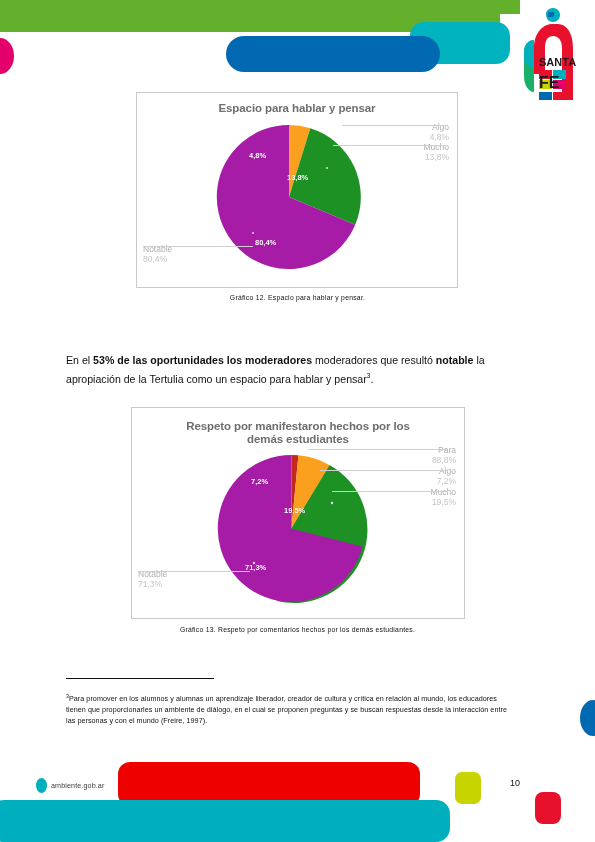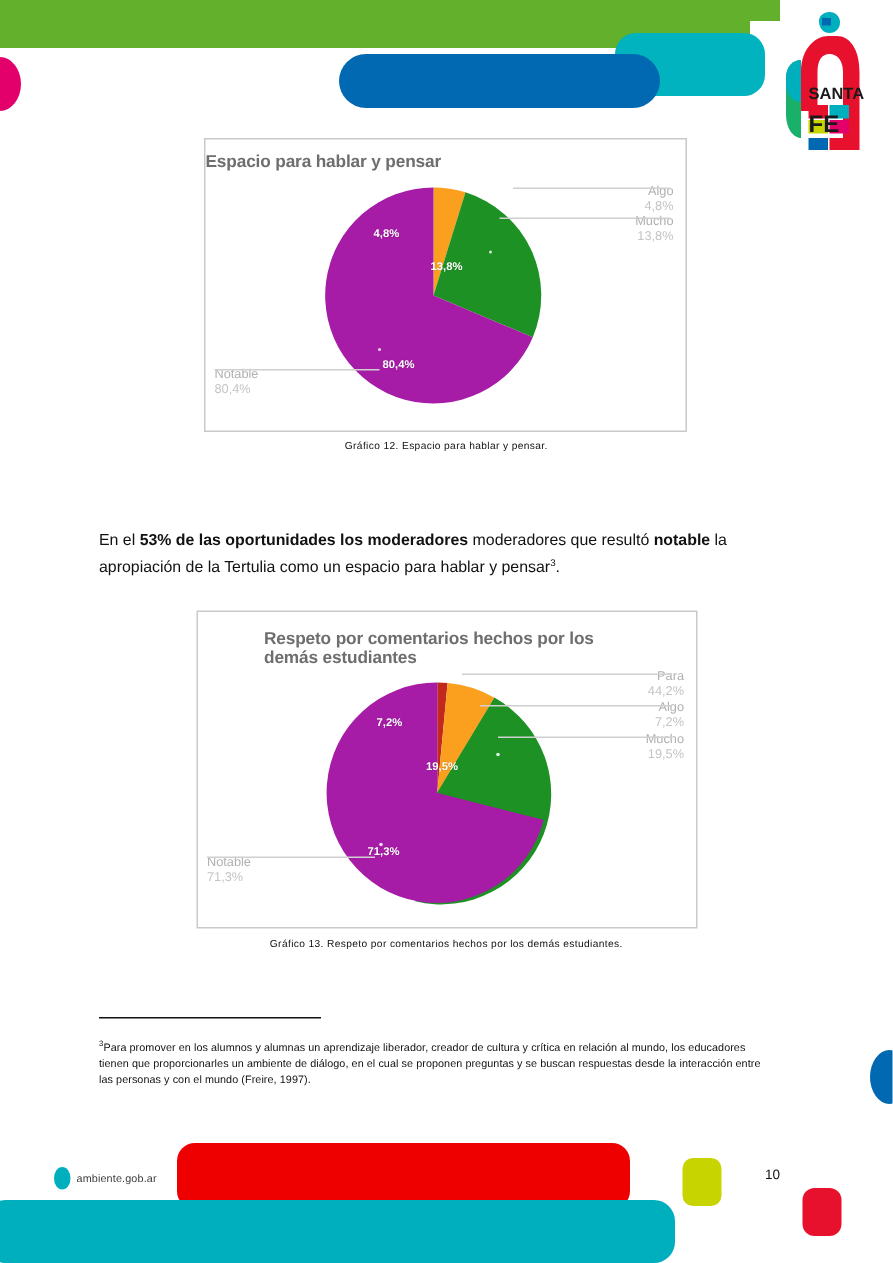--- a/index.html
+++ b/index.html
@@ -25,21 +25,21 @@
 
   
   .chart-box{
     position:absolute;background:#ffffff;border:1px solid #c9c9c9;
     box-sizing:border-box;
   }
   #chart1-box{left:136px;top:92px;width:322px;height:196px;}
   #chart2-box{left:131px;top:407px;width:334px;height:212px;}
 
   .chart-title{
-    position:absolute;left:0;right:0;text-align:left;
+    position:absolute;left:0;right:0;text-align:center;
     color:#6e6e6e;font-weight:bold;letter-spacing:-0.1px;
   }
   #chart1-box .chart-title{top:9px;font-size:11.5px;}
   #chart2-box .chart-title{top:12px;font-size:11.5px;line-height:13px;}
 
   .pie-wrap{position:absolute;}
   #chart1-pie{left:76px;top:28px;width:152px;height:152px;}
   #chart2-pie{left:82px;top:43px;width:155px;height:155px;}
 
   .slice-label{
@@ -149,21 +149,21 @@
       <span class="val">80,4%</span>
     </div>
     <div class="leader" style="left:6px;top:153px;width:110px;"></div>
   </div>
 
   <div class="caption" id="caption1">Gráfico 12. Espacio para hablar y pensar.</div>
 
   <p class="para" id="para1"><span>En el </span><b>53% de las oportunidades los moderadores</b><span> moderadores que resultó </span><b>notable</b><span> la apropiación de la Tertulia como un espacio para hablar y pensar</span><sup>3</sup><span>.</span></p>
 
   <div class="chart-box" id="chart2-box">
-    <div class="chart-title" style="padding:0 44px;">Respeto por comentarios hechos por los demás estudiantes</div>
+    <div class="chart-title" style="padding:0 44px;">Respeto por manifestaron hechos por los demás estudiantes</div>
 
     <svg class="pie-wrap" id="chart2-pie" viewBox="0 0 155 155">
 
       <path d="M77.5 77.5 L77.5 4 A73.5 73.5 0 0 1 84.4 4.3 Z" fill="#C2281E"></path>
 
       <path d="M77.5 77.5 L84.4 4.3 A73.5 73.5 0 0 1 115.7 14.2 Z" fill="#FAA01E"></path>
 
       <path d="M77.5 77.5 L115.7 14.2 A73.5 73.5 0 0 1 62.8 149.9 Z" fill="#1E9124" transform="rotate(0 77.5 77.5)"></path>
 
       <path d="M77.5 77.5 L148.5 95.5 A73.5 73.5 0 1 1 77.5 4 Z" fill="#A61CA6"></path>
@@ -171,21 +171,21 @@
       <circle cx="118" cy="52" r="1.2" fill="#ffffff" opacity=".85"></circle>
       <circle cx="40" cy="112" r="1.2" fill="#ffffff" opacity=".85"></circle>
     </svg>
 
     <div class="slice-label" style="left:119px;top:69px;">7,2%</div>
     <div class="slice-label" style="left:152px;top:98px;">19,5%</div>
     <div class="slice-label" style="left:113px;top:155px;">71,3%</div>
 
     <div class="callout right" style="right:8px;top:26px;width:84px;">
       <span class="name">Para</span>
-      <span class="val">44,2%</span>
+      <span class="val">88,8%</span>
     </div>
     <div class="callout right" style="right:8px;top:47px;width:84px;">
       <span class="name">Algo</span>
       <span class="val">7,2%</span>
     </div>
     <div class="callout right" style="right:8px;top:68px;width:84px;">
       <span class="name">Mucho</span>
       <span class="val">19,5%</span>
     </div>
     <div class="leader" style="left:176px;top:41px;width:140px;"></div>

